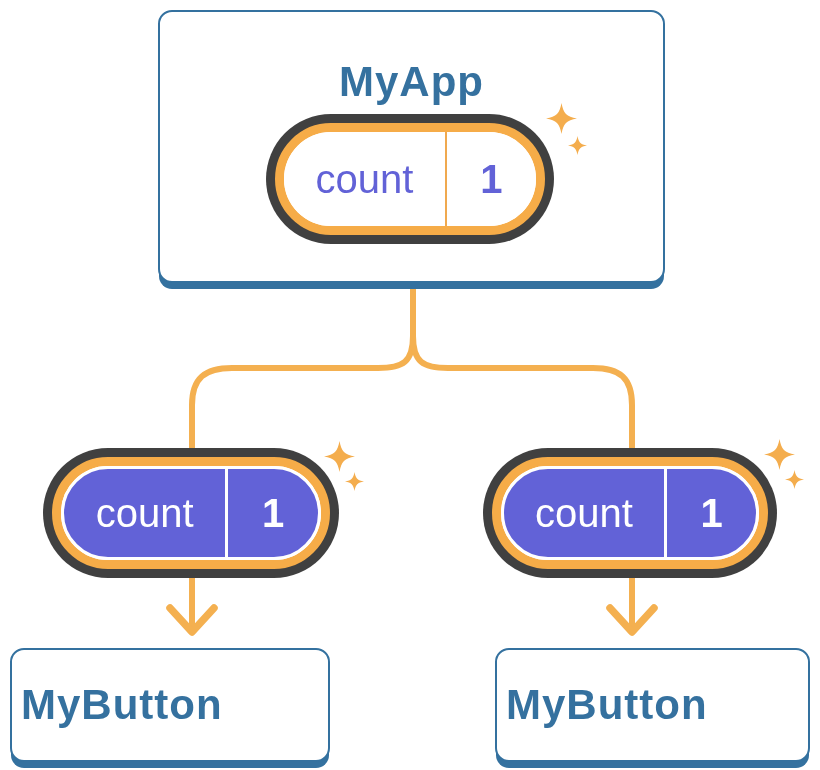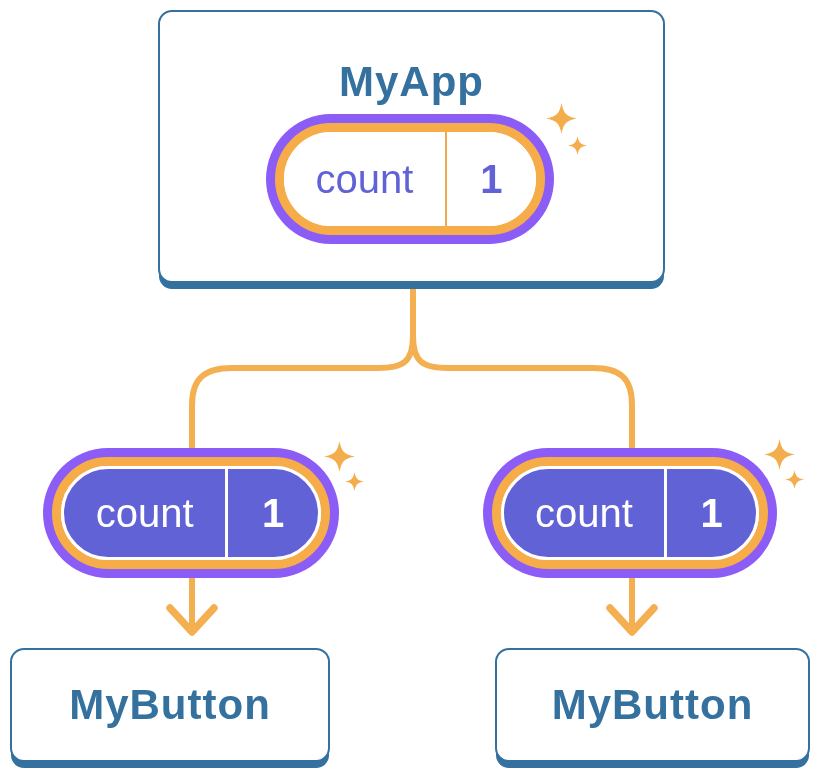--- a/index.html
+++ b/index.html
@@ -42,28 +42,29 @@
     letter-spacing: 1px;
     text-align: center;
     white-space: nowrap;
   }
   #root-card .component-title {
     margin-top: 46px;
   }
   .button-card {
     display: flex;
     align-items: center;
-    justify-content: center;
+    justify-content: flex-start;
+    padding-left: 9px;
   }
 
   
   .state-pill {
     position: absolute;
     border-radius: 999px;
-    background: #8b5cf6;          
+    background: #404040;          
     padding: 9px;
     box-sizing: border-box;
     z-index: 2;
   }
   .pill-ring {
     width: 100%;
     height: 100%;
     border-radius: 999px;
     border: 9px solid #F6AC48;    
     background: #ffffff;

